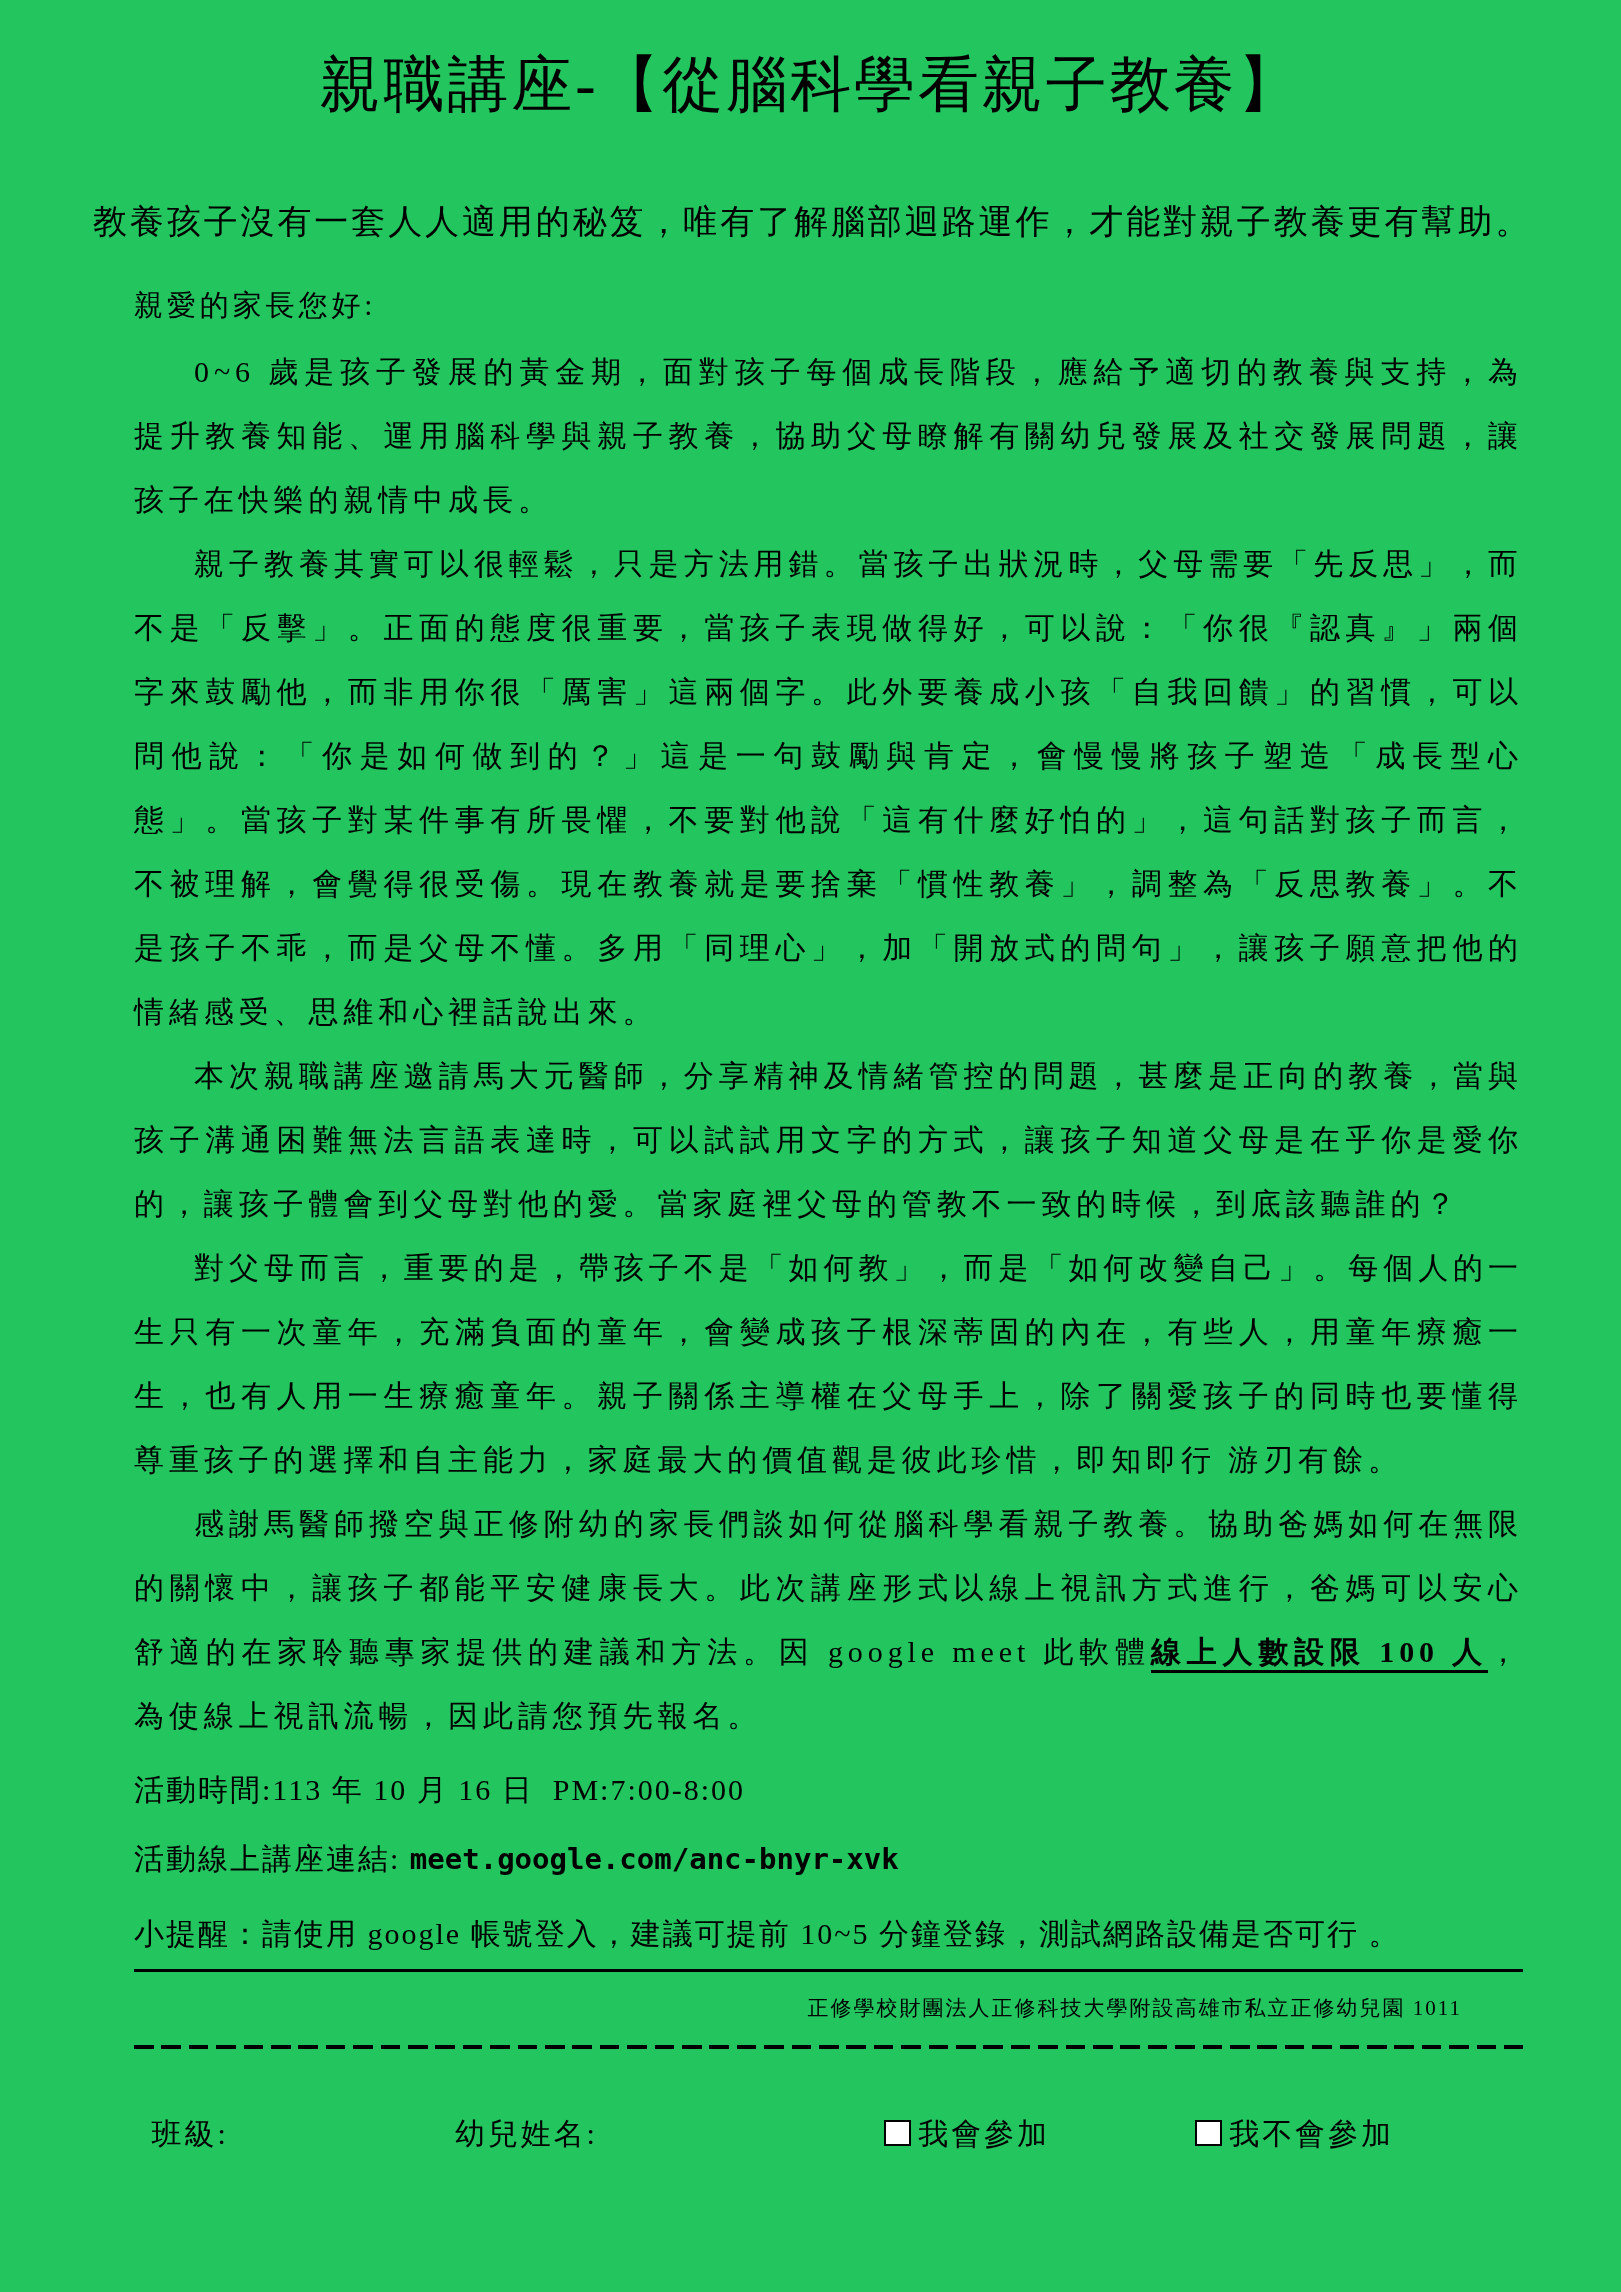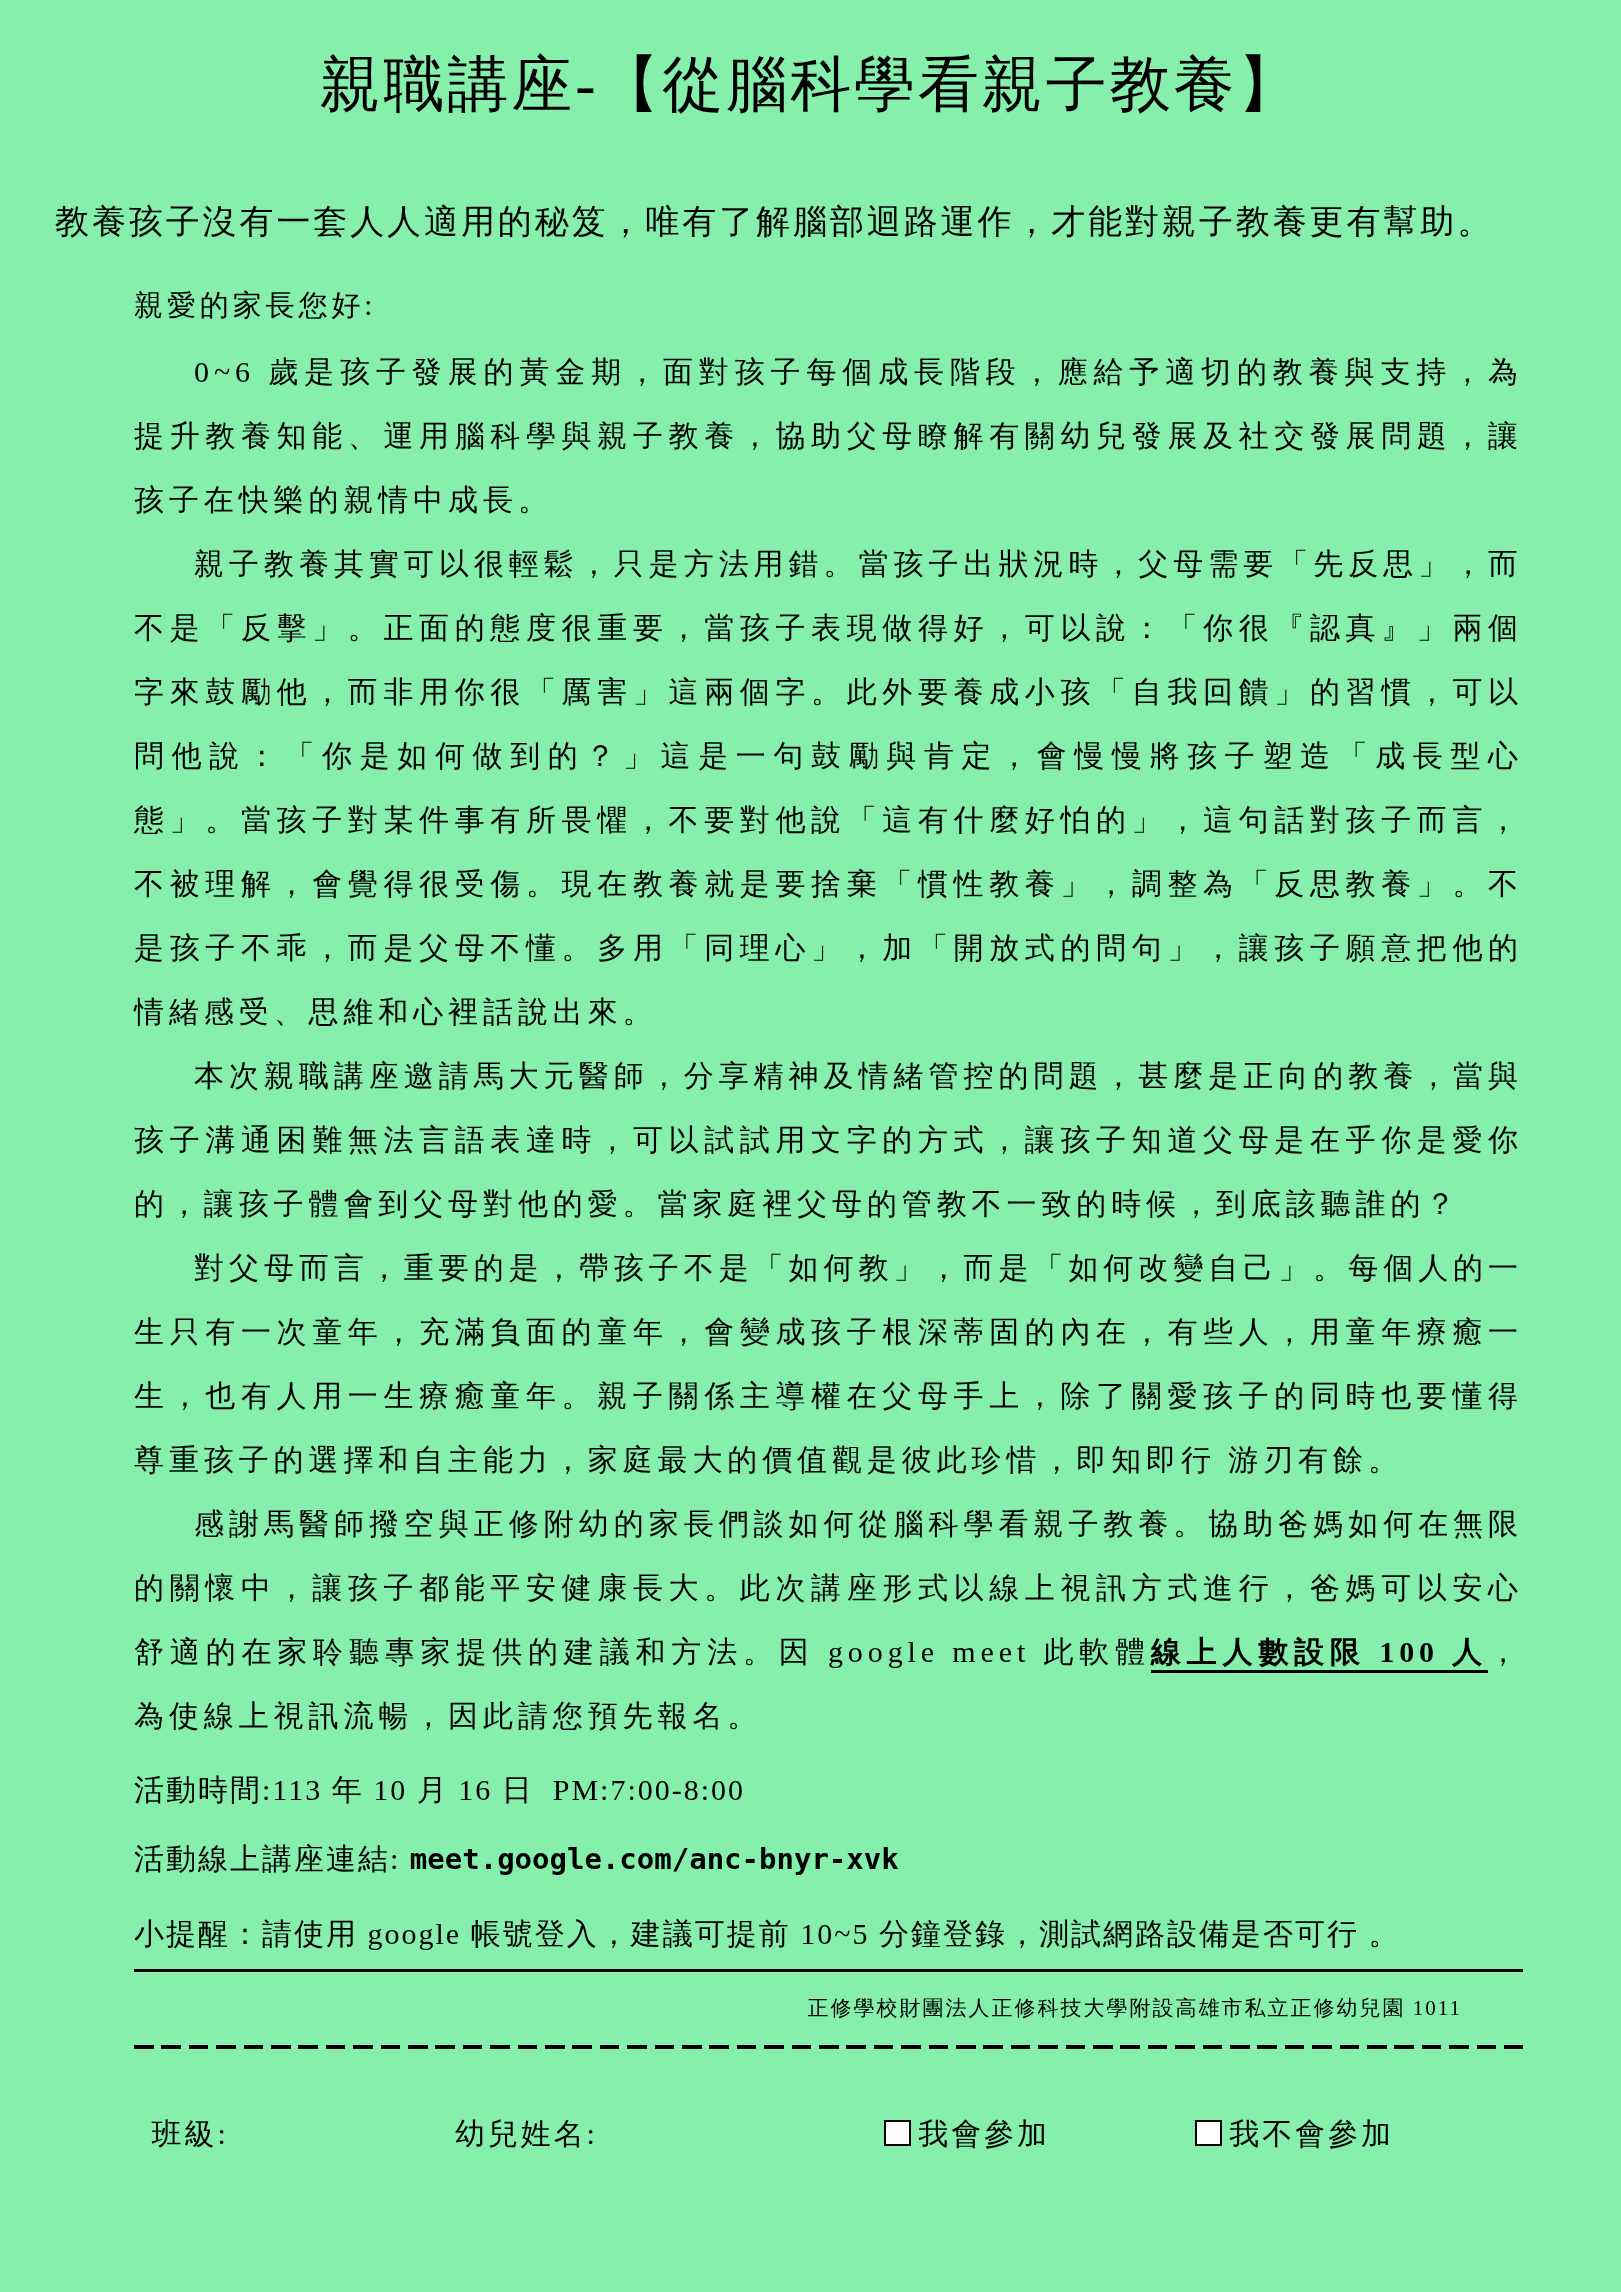--- a/index.html
+++ b/index.html
@@ -1,38 +1,39 @@
 <!DOCTYPE html>
 <html><head>
 <meta charset="utf-8">
 <style>
   * { margin: 0; padding: 0; box-sizing: border-box; }
   html, body { background: #ffffff; }
   .page {
     width: 1621px;
     height: 2293px;
-    background: #86efac;
+    background: #22c55e;
     color: #000000;
     overflow: hidden;
     position: relative;
     font-family: "Liberation Serif", "DejaVu Serif", serif;
   }
   .title {
     margin-top: 44px;
     text-align: center;
     font-size: 61px;
     font-weight: normal;
     letter-spacing: 2.9px;
   }
   .intro {
     margin: 73px 51px 0 55px;
     font-size: 34px;
     letter-spacing: 2.9px;
     font-family: "Liberation Sans", "DejaVu Sans", sans-serif;
     white-space: pre-wrap;
+    text-align: center;
   }
   .content { margin: 0 98px 0 134px; }
   .greeting {
     margin-top: 41px;
     font-size: 29px;
     letter-spacing: 3.9px;
   }
   .body-text p {
     font-size: 30px;
     line-height: 64px;

